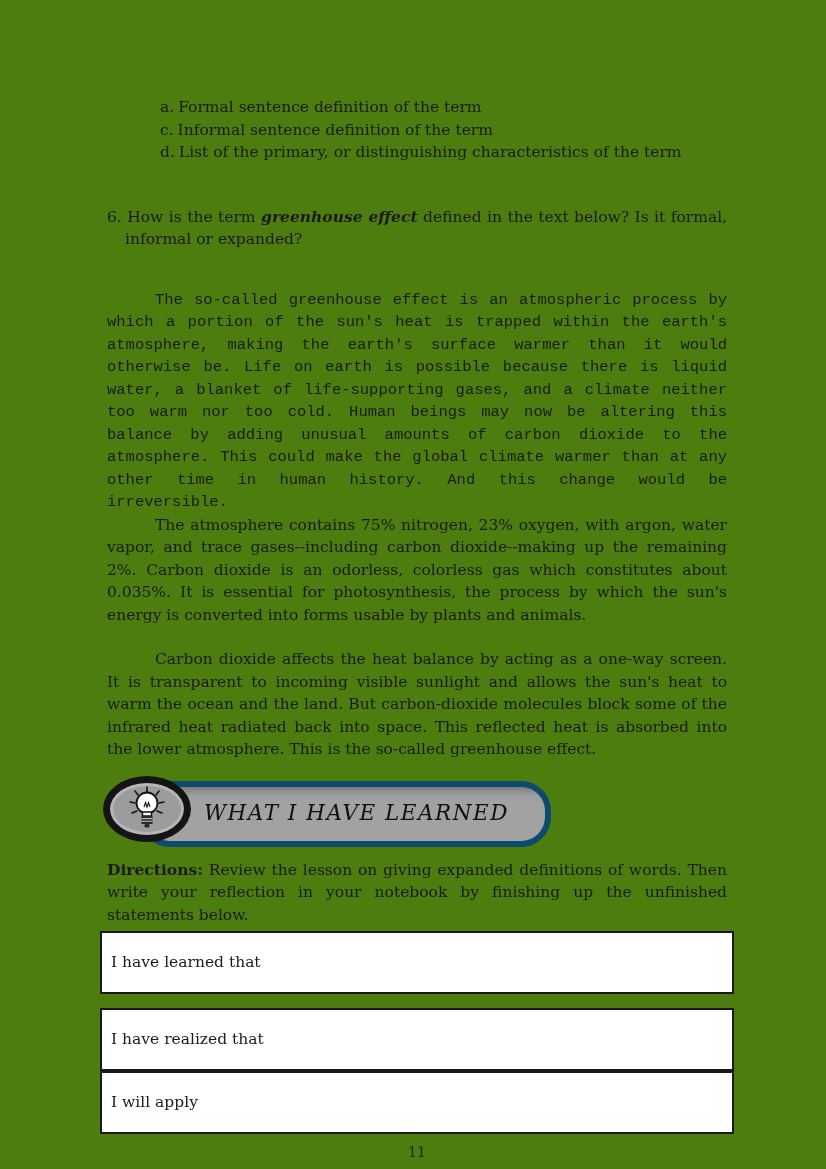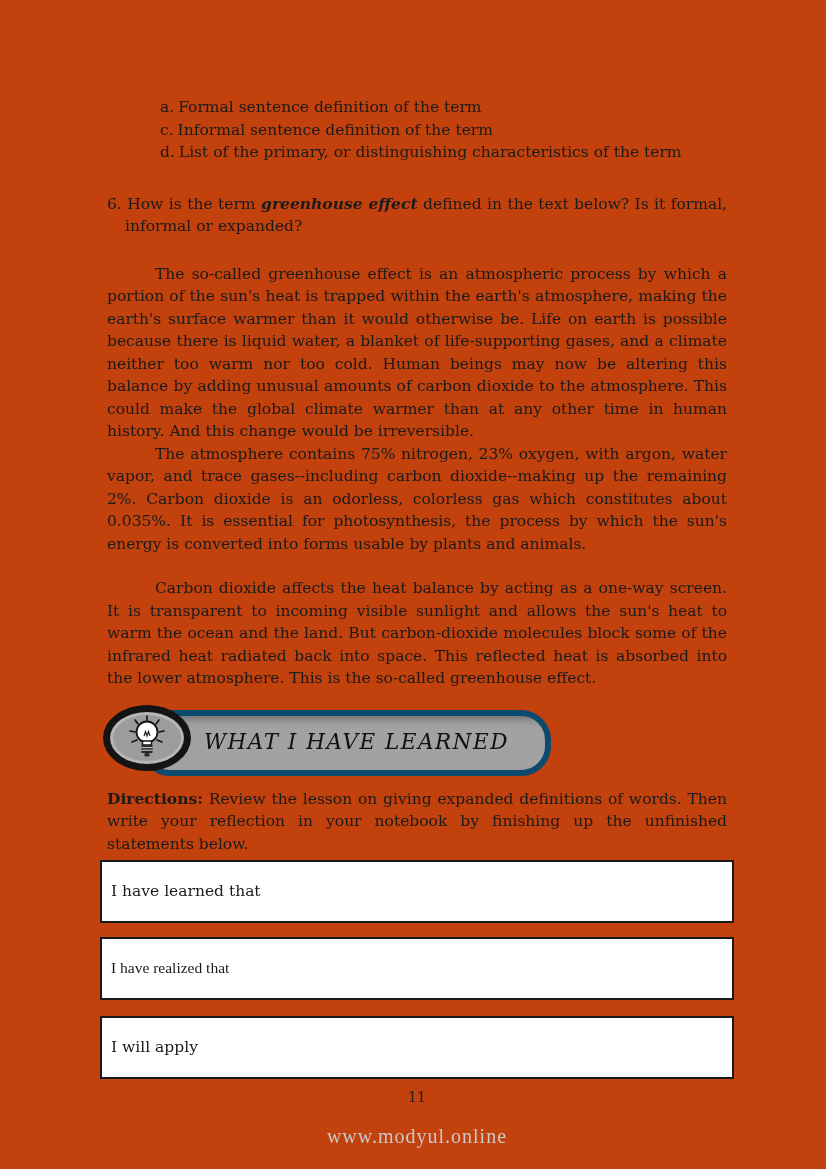--- a/index.html
+++ b/index.html
@@ -1,50 +1,50 @@
 <!DOCTYPE html>
 <html><head>
 <meta charset="utf-8">
 <style>
   html, body { margin: 0; padding: 0; background: #ffffff; }
   .page {
     position: relative;
     width: 826px;
     height: 1169px;
-    background: #c2410c;
+    background: #4d7c0f;
     box-sizing: border-box;
     padding: 96px 99px 0 107px;
     font-family: "DejaVu Serif", "Liberation Serif", serif;
     font-size: 15.5px;
     line-height: 22.5px;
     color: #1b1b1b;
     overflow: hidden;
   }
 
   
   .def-list { margin-left: 53px; }
   .def-item { white-space: nowrap; }
   .def-item .lbl { margin-right: 4px; }
 
   
   .q6 {
-    margin-top: 29px;
+    margin-top: 42px;
     text-align: justify;
     padding-left: 18px;
     text-indent: -18px;
   }
   .q6 .term { font-weight: bold; font-style: italic; }
 
   
   .para {
     margin: 0;
     text-align: justify;
     text-indent: 48px;
   }
-  .para.first { margin-top: 25px; }
+  .para.first { margin-top: 38px; font-family: Liberation Mono, monospace; }
   .para.gap   { margin-top: 22px; }
 
   
   .banner {
     position: relative;
     height: 66px;
     margin-top: 15px;
     margin-left: -4px;
     width: 486px;
   }
@@ -94,22 +94,22 @@
     margin-left: -7px;
     width: 634px;
     height: 63px;
     border: 2px solid #1a1a1a;
     background: #ffffff;
     display: flex;
     align-items: center;
     padding-left: 9px;
   }
   .reflect-box.b1 { margin-top: 5px; }
-  .reflect-box.b2 { margin-top: 14px; font-family: Liberation Serif, serif; }
-  .reflect-box.b3 { margin-top: 16px; }
+  .reflect-box.b2 { margin-top: 14px; }
+  .reflect-box.b3 { }
 
   .page-number {
     margin-top: 7px;
     text-align: center;
     font-size: 14px;
     color: #222;
   }
   .watermark {
     margin-top: 16px;
     text-align: center;

